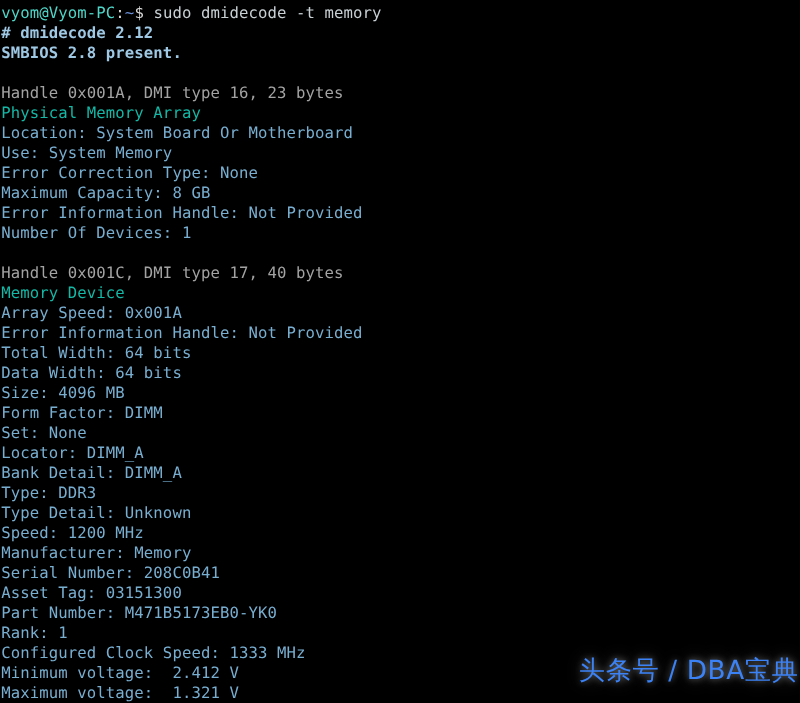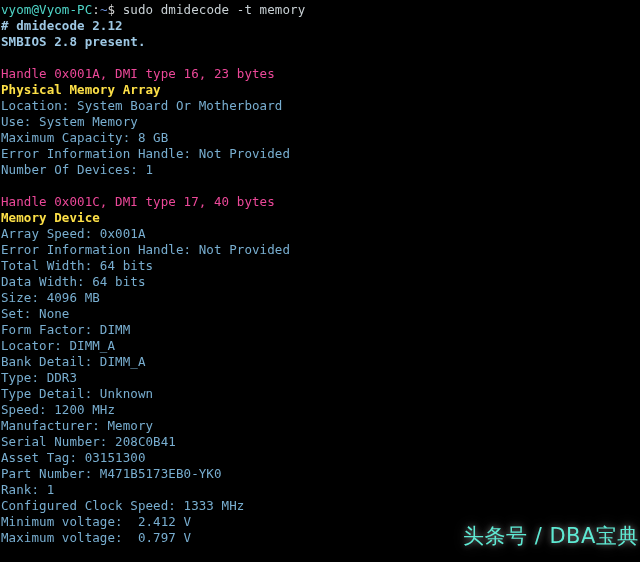--- a/index.html
+++ b/index.html
@@ -38,34 +38,34 @@
   .line.blank { color: transparent; }
 
   
   .seg-user   { color: #4fd6c8; }
   .seg-punct  { color: #d8d8d8; }
   .seg-path   { color: #6a8fd8; }
   .seg-cmd    { color: #c8d0d4; }
 
   
   .c-head  { color: #9ec8e4; font-weight: bold; }   
-  .c-hand  { color: #ec4899; }   
-  .c-type  { color: #fde047; font-weight: bold; }   
+  .c-hand  { color: #a3a3a3; }   
+  .c-type  { color: #14b8a6; }   
   .c-key   { color: #78aed0; }   
 
   .indent { }
 
   #watermark {
     position: absolute;
     left: 463px;
     top: 522px;
     font-family: "DejaVu Sans", "Liberation Sans", sans-serif;
     font-size: 21px;
     line-height: 28px;
-    color: #5eead4;
+    color: #3b82f6;
     letter-spacing: 0.5px;
     text-shadow: 0 0 6px rgba(255,255,255,0.45), 0 0 14px rgba(255,255,255,0.25);
     white-space: pre;
     pointer-events: none;
   }
 </style>
 </head>
 <body>
 
 <div id="terminal">
@@ -74,44 +74,45 @@
 
   <div class="line c-head"># dmidecode 2.12</div>
   <div class="line c-head">SMBIOS 2.8 present.</div>
 
   <div class="line blank">&nbsp;</div>
 
   <div class="line c-hand">Handle 0x001A, DMI type 16, 23 bytes</div>
   <div class="line c-type">Physical Memory Array</div>
   <div class="line c-key indent">Location: System Board Or Motherboard</div>
   <div class="line c-key indent">Use: System Memory</div>
+  <div class="line c-key indent">Error Correction Type: None</div>
   <div class="line c-key indent">Maximum Capacity: 8 GB</div>
   <div class="line c-key indent">Error Information Handle: Not Provided</div>
   <div class="line c-key indent">Number Of Devices: 1</div>
 
   <div class="line blank">&nbsp;</div>
 
   <div class="line c-hand">Handle 0x001C, DMI type 17, 40 bytes</div>
   <div class="line c-type">Memory Device</div>
   <div class="line c-key indent">Array Speed: 0x001A</div>
   <div class="line c-key indent">Error Information Handle: Not Provided</div>
   <div class="line c-key indent">Total Width: 64 bits</div>
   <div class="line c-key indent">Data Width: 64 bits</div>
   <div class="line c-key indent">Size: 4096 MB</div>
+  <div class="line c-key indent">Form Factor: DIMM</div>
   <div class="line c-key indent">Set: None</div>
-  <div class="line c-key indent">Form Factor: DIMM</div>
   <div class="line c-key indent">Locator: DIMM_A</div>
   <div class="line c-key indent">Bank Detail: DIMM_A</div>
   <div class="line c-key indent">Type: DDR3</div>
   <div class="line c-key indent">Type Detail: Unknown</div>
   <div class="line c-key indent">Speed: 1200 MHz</div>
   <div class="line c-key indent">Manufacturer: Memory</div>
   <div class="line c-key indent">Serial Number: 208C0B41</div>
   <div class="line c-key indent">Asset Tag: 03151300</div>
   <div class="line c-key indent">Part Number: M471B5173EB0-YK0</div>
   <div class="line c-key indent">Rank: 1</div>
   <div class="line c-key indent">Configured Clock Speed: 1333 MHz</div>
   <div class="line c-key indent">Minimum voltage:  2.412 V</div>
-  <div class="line c-key indent">Maximum voltage:  0.797 V</div>
+  <div class="line c-key indent">Maximum voltage:  1.321 V</div>
 
 </div>
 
 <div id="watermark">头条号 / DBA宝典</div>
 
 </body></html>

